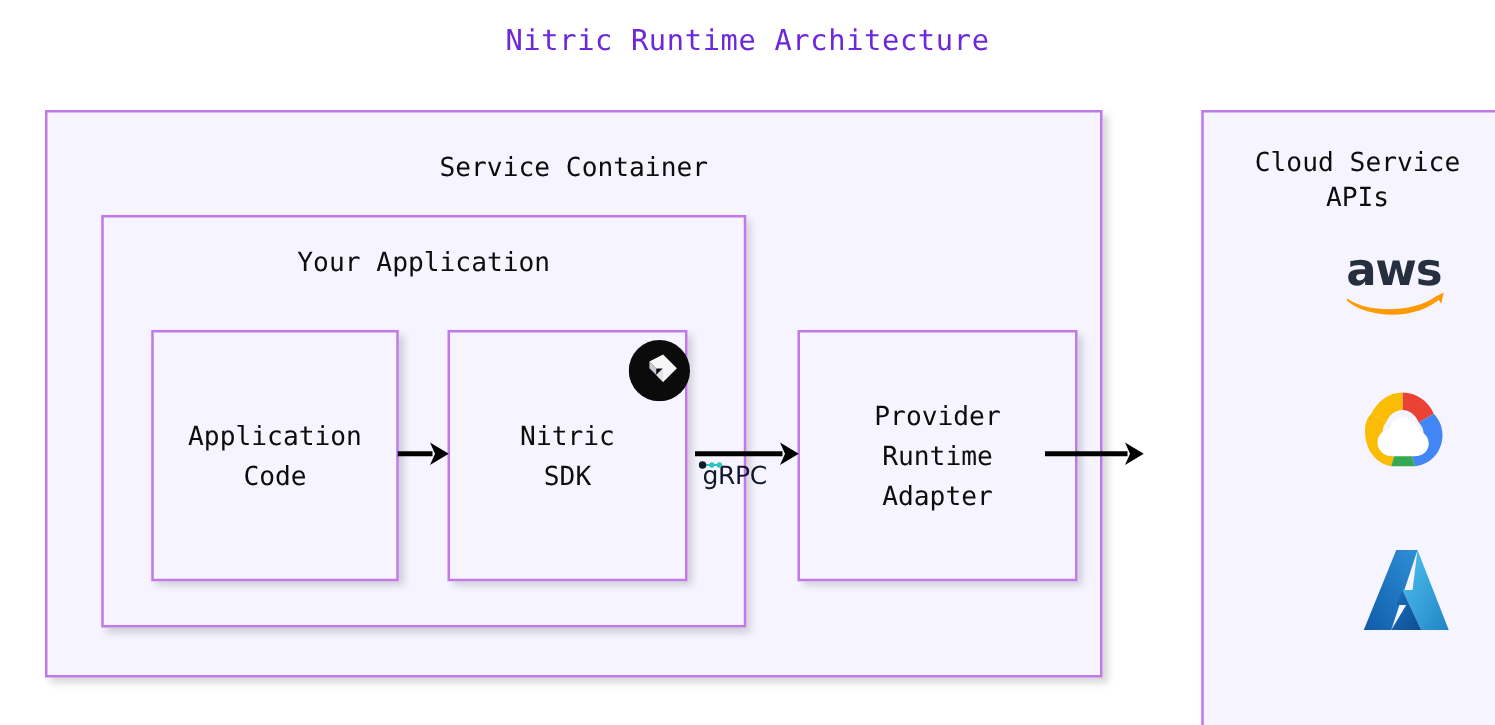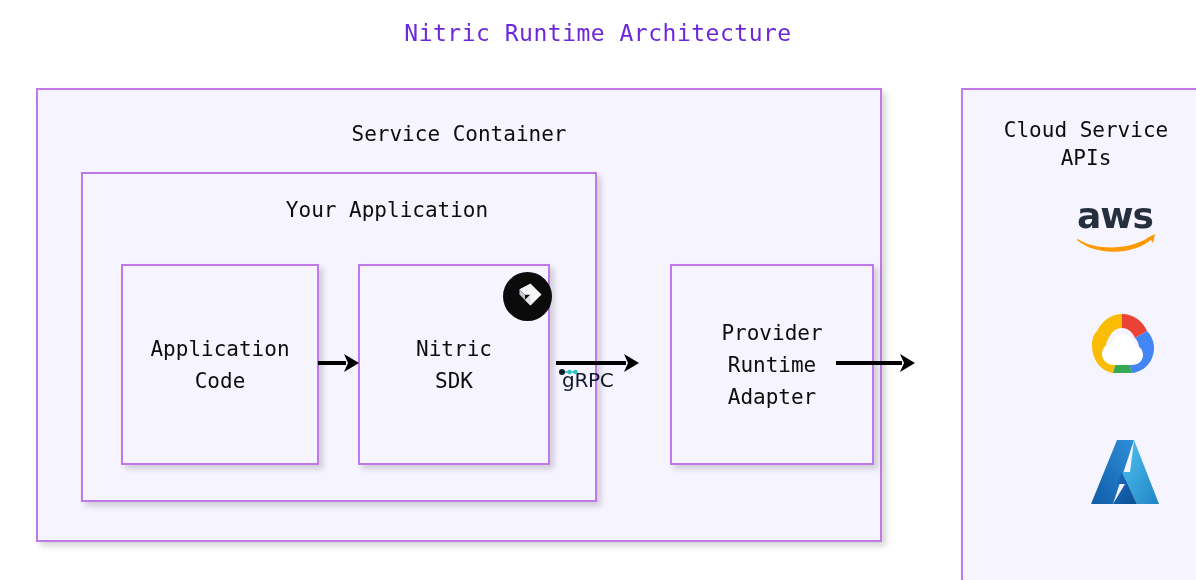--- a/index.html
+++ b/index.html
@@ -70,40 +70,39 @@
 
   
   #your-application {
     left: 81px;
     top: 172px;
     width: 516px;
     height: 330px;
   }
   #your-application-label {
     top: 22px;
-    padding-left: 48px;
   }
 
   
   #application-code-box {
     left: 121px;
     top: 264px;
     width: 198px;
     height: 201px;
   }
   #nitric-sdk-box {
     left: 358px;
     top: 264px;
     width: 192px;
     height: 201px;
   }
   #provider-runtime-box {
-    left: 670px;
+    left: 638px;
     top: 264px;
-    width: 204px;
+    width: 224px;
     height: 201px;
   }
   .leaf-label {
     position: absolute;
     left: 0;
     width: 100%;
     top: 50%;
     transform: translateY(-50%);
     text-align: center;
     font-size: 21px;

